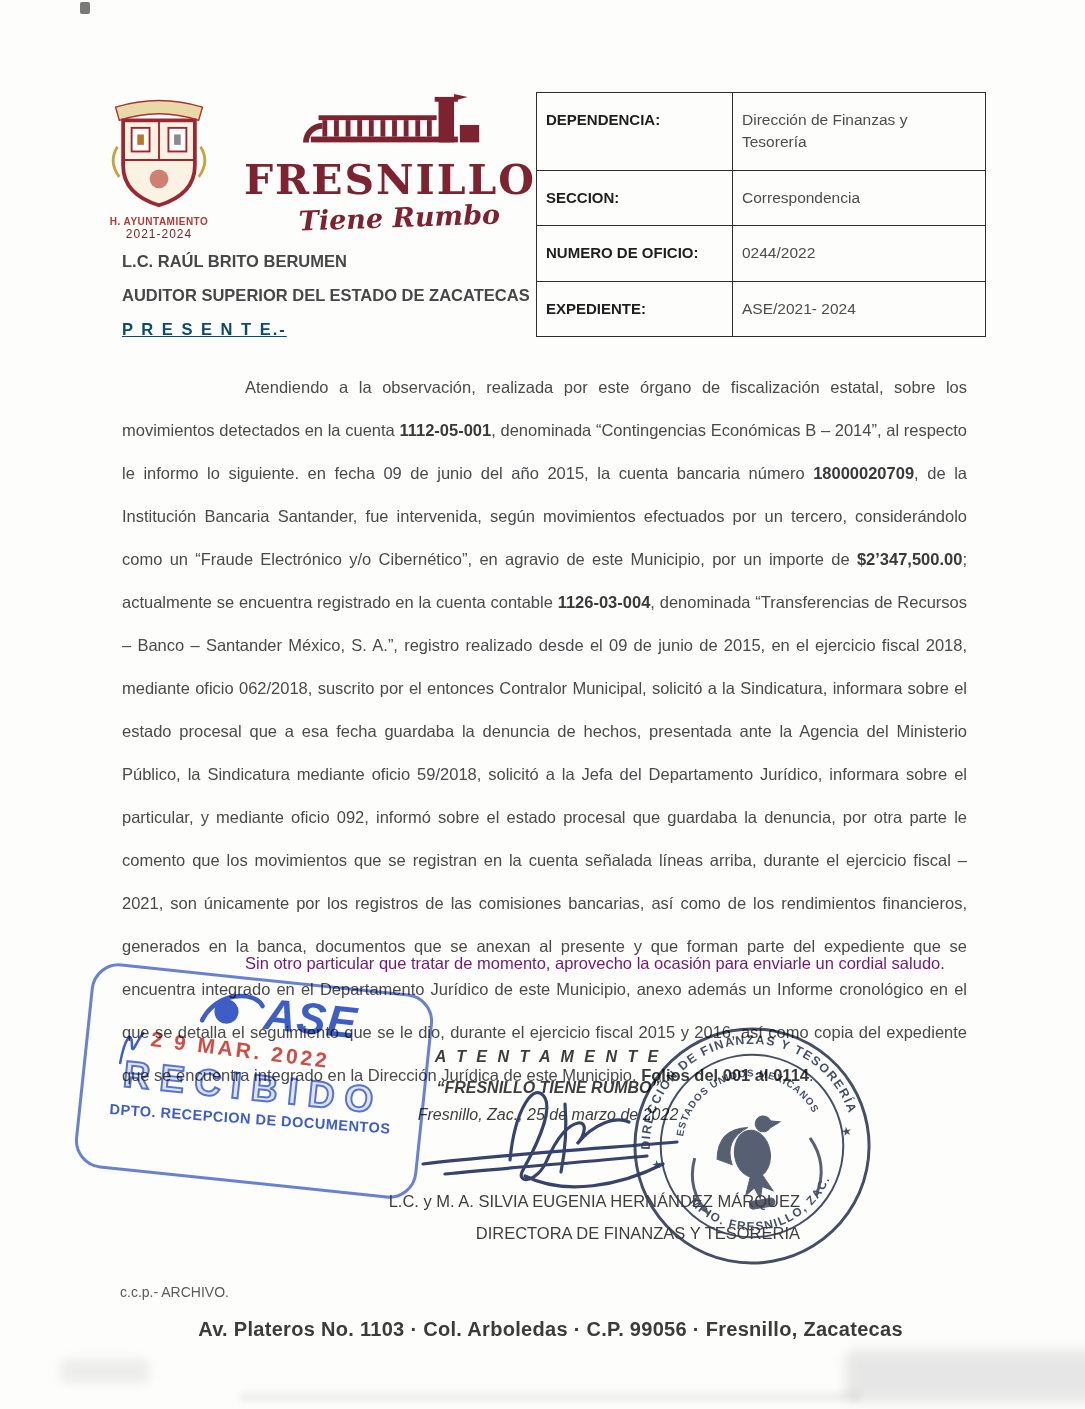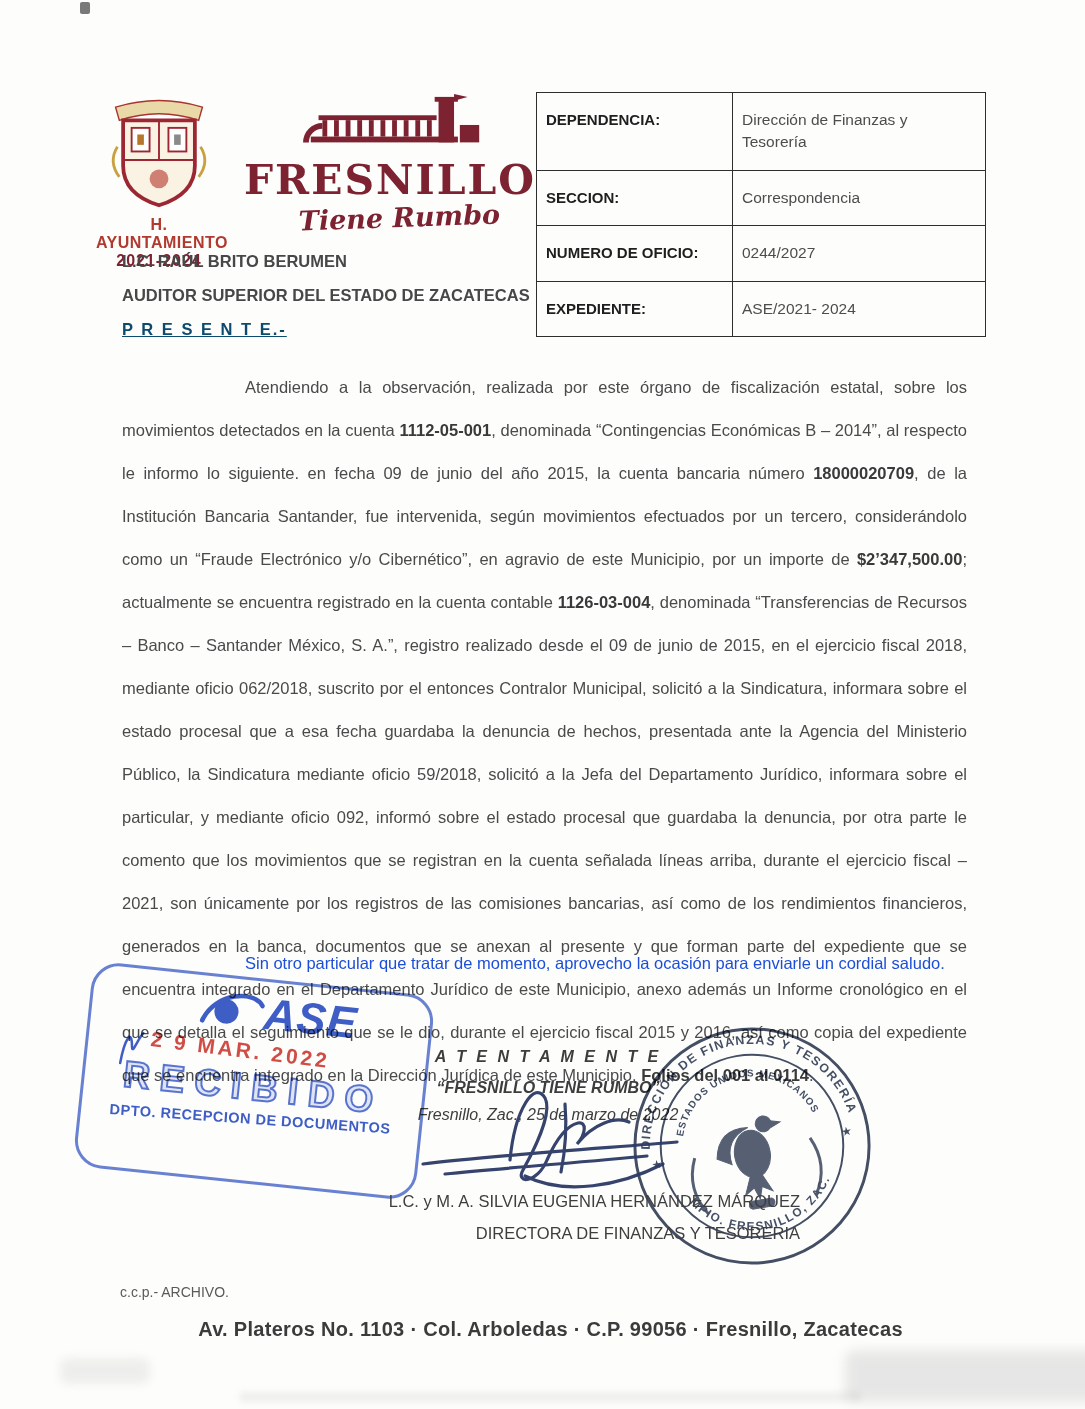--- a/index.html
+++ b/index.html
@@ -5,22 +5,22 @@
   * { margin:0; padding:0; box-sizing:border-box; }
   html,body { background:#e8e8e8; }
   .page {
     position:relative; width:1085px; height:1409px; margin:0 auto;
     background:#fdfdfc; overflow:hidden;
     font-family:"Liberation Sans","DejaVu Sans",sans-serif; color:#474747;
   }
 
   
   .crest { position:absolute; left:96px; top:92px; width:126px; text-align:center; }
-  .crest-org { margin-top:2px; font-size:16px; font-weight:bold; color:#b03a30; letter-spacing:.5px; }
-  .crest-period { font-size:16px; font-weight:bold; color:#7d2230; letter-spacing:1px; }
+  .crest-org { margin-top:2px; font-size:10px; font-weight:bold; color:#b03a30; letter-spacing:.5px; }
+  .crest-period { font-size:12px; font-weight:normal; color:#7d2230; letter-spacing:1px; }
 
   .logo { position:absolute; left:244px; top:94px; width:256px; text-align:right; }
   .logo-word {
     font-family:"DejaVu Serif","Liberation Serif",serif; font-weight:bold;
     font-size:41px; color:#7d2230; letter-spacing:2px; line-height:1; margin-top:2px;
   }
   .logo-tag {
     font-family:"DejaVu Serif","Liberation Serif",serif; font-style:italic; font-weight:bold;
     font-size:27px; color:#7d2230; transform:rotate(-2deg); margin-top:2px;
   }
@@ -38,21 +38,21 @@
   .addr-salutation { font-size:16.5px; font-weight:bold; letter-spacing:2px; color:#0c4a6e;text-decoration:underline; }
 
   
   .body-text { position:absolute; left:122px; top:366px; width:845px; }
   .body-par {
     font-size:16.5px; line-height:43px; text-align:justify; text-indent:123px; color:#4a4a4a;
   }
   .body-par .b { font-weight:bold; color:#3a3a3a; }
   .closing-par {
     position:absolute; left:122px; top:948px; width:845px;
-    font-size:16.5px; line-height:31.6px; text-align:justify; text-indent:123px; color:#1d4ed8;
+    font-size:16.5px; line-height:31.6px; text-align:justify; text-indent:123px; color:#701a75;
   }
 
   
   .atentamente { position:absolute; left:368px; top:1048px; width:360px; text-align:center; color:#3d3d3d;font-style:italic; }
   .att-word { font-size:16px; font-weight:bold; letter-spacing:3px; }
   .att-motto { margin-top:13px; font-size:16px; font-weight:bold; }
   .att-date { margin-top:9px; font-size:16px; }
 
   .signatory { position:absolute; left:290px; top:1192px; width:510px; text-align:right; color:#3e3e3e; }
   .sig-name { font-size:16.5px; }
@@ -154,21 +154,21 @@
         <tr>
       <th>DEPENDENCIA:</th>
       <td>Dirección de Finanzas y Tesorería</td>
     </tr>
     <tr>
       <th>SECCION:</th>
       <td>Correspondencia</td>
     </tr>
     <tr>
       <th>NUMERO DE OFICIO:</th>
-      <td>0244/2027</td>
+      <td>0244/2022</td>
     </tr>
     <tr>
       <th>EXPEDIENTE:</th>
       <td>ASE/2021- 2024</td>
     </tr>
   </tbody>
     </table>
 
   <div class="addressee">
     <div class="addr-name">L.C. RAÚL BRITO BERUMEN</div>

